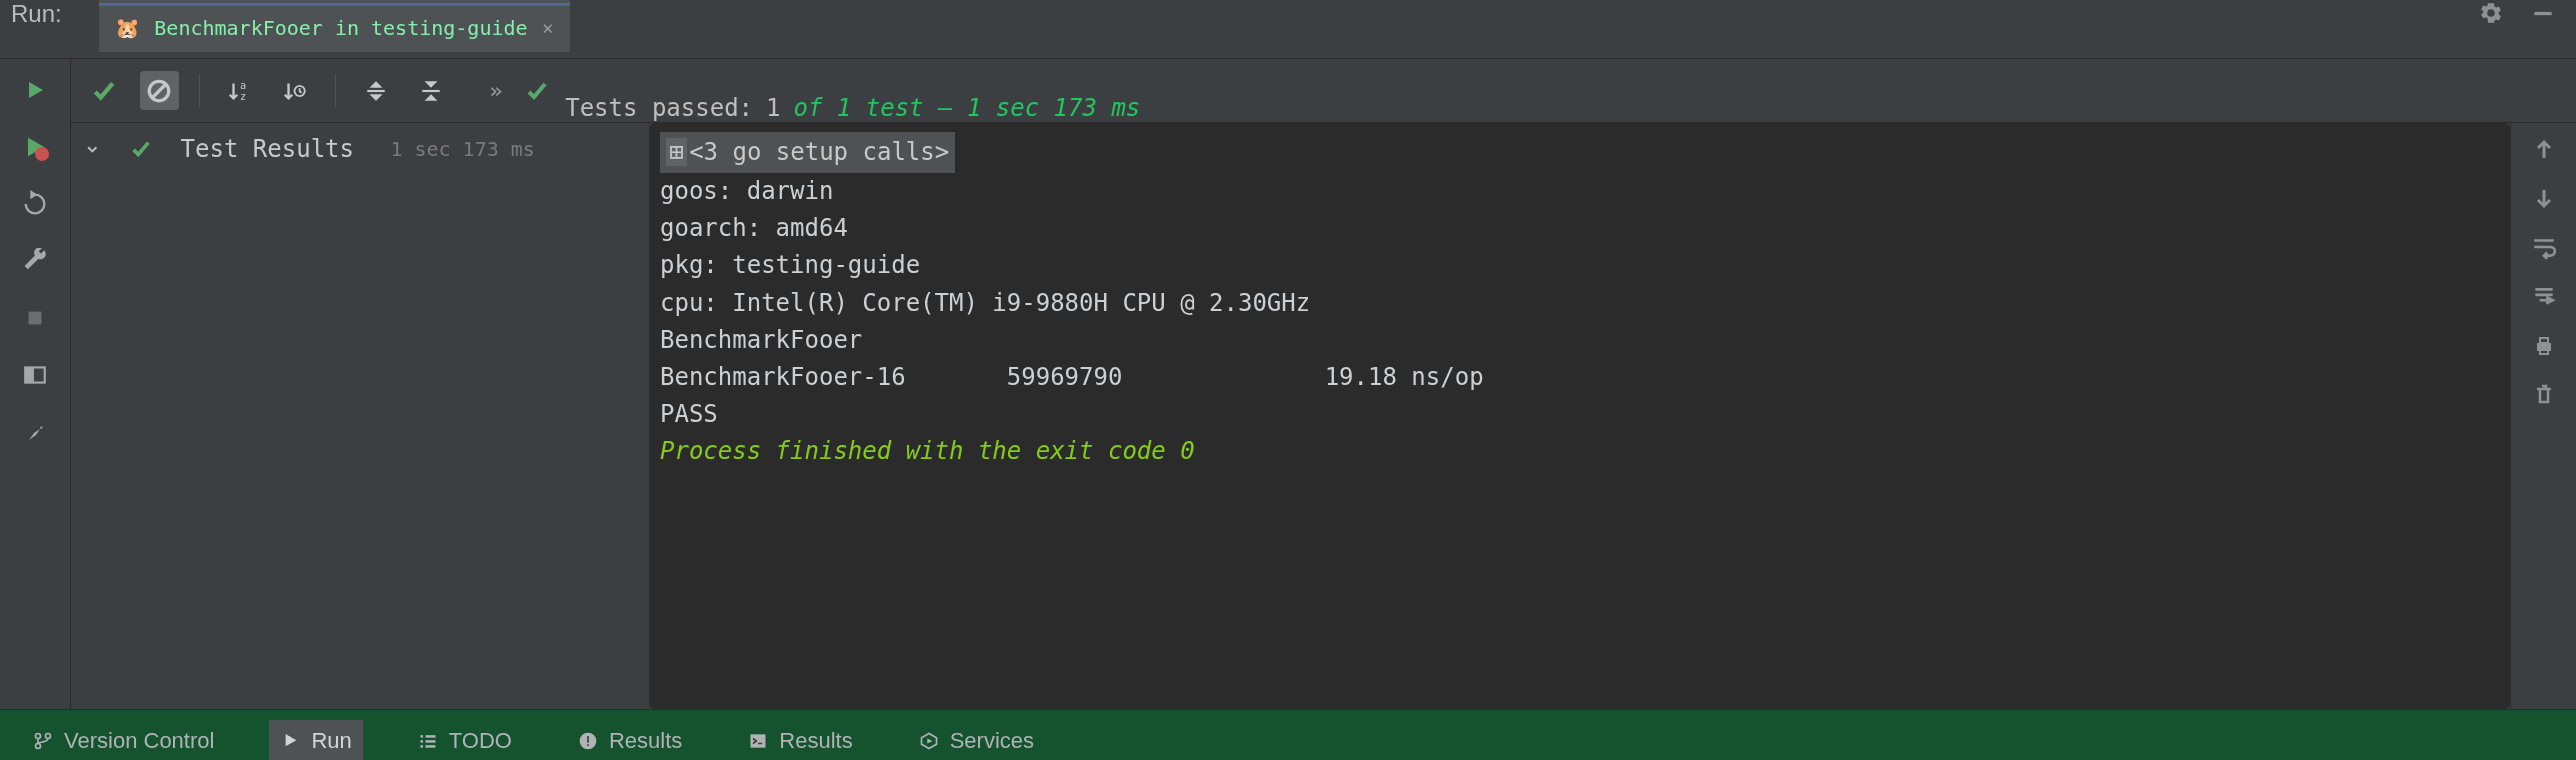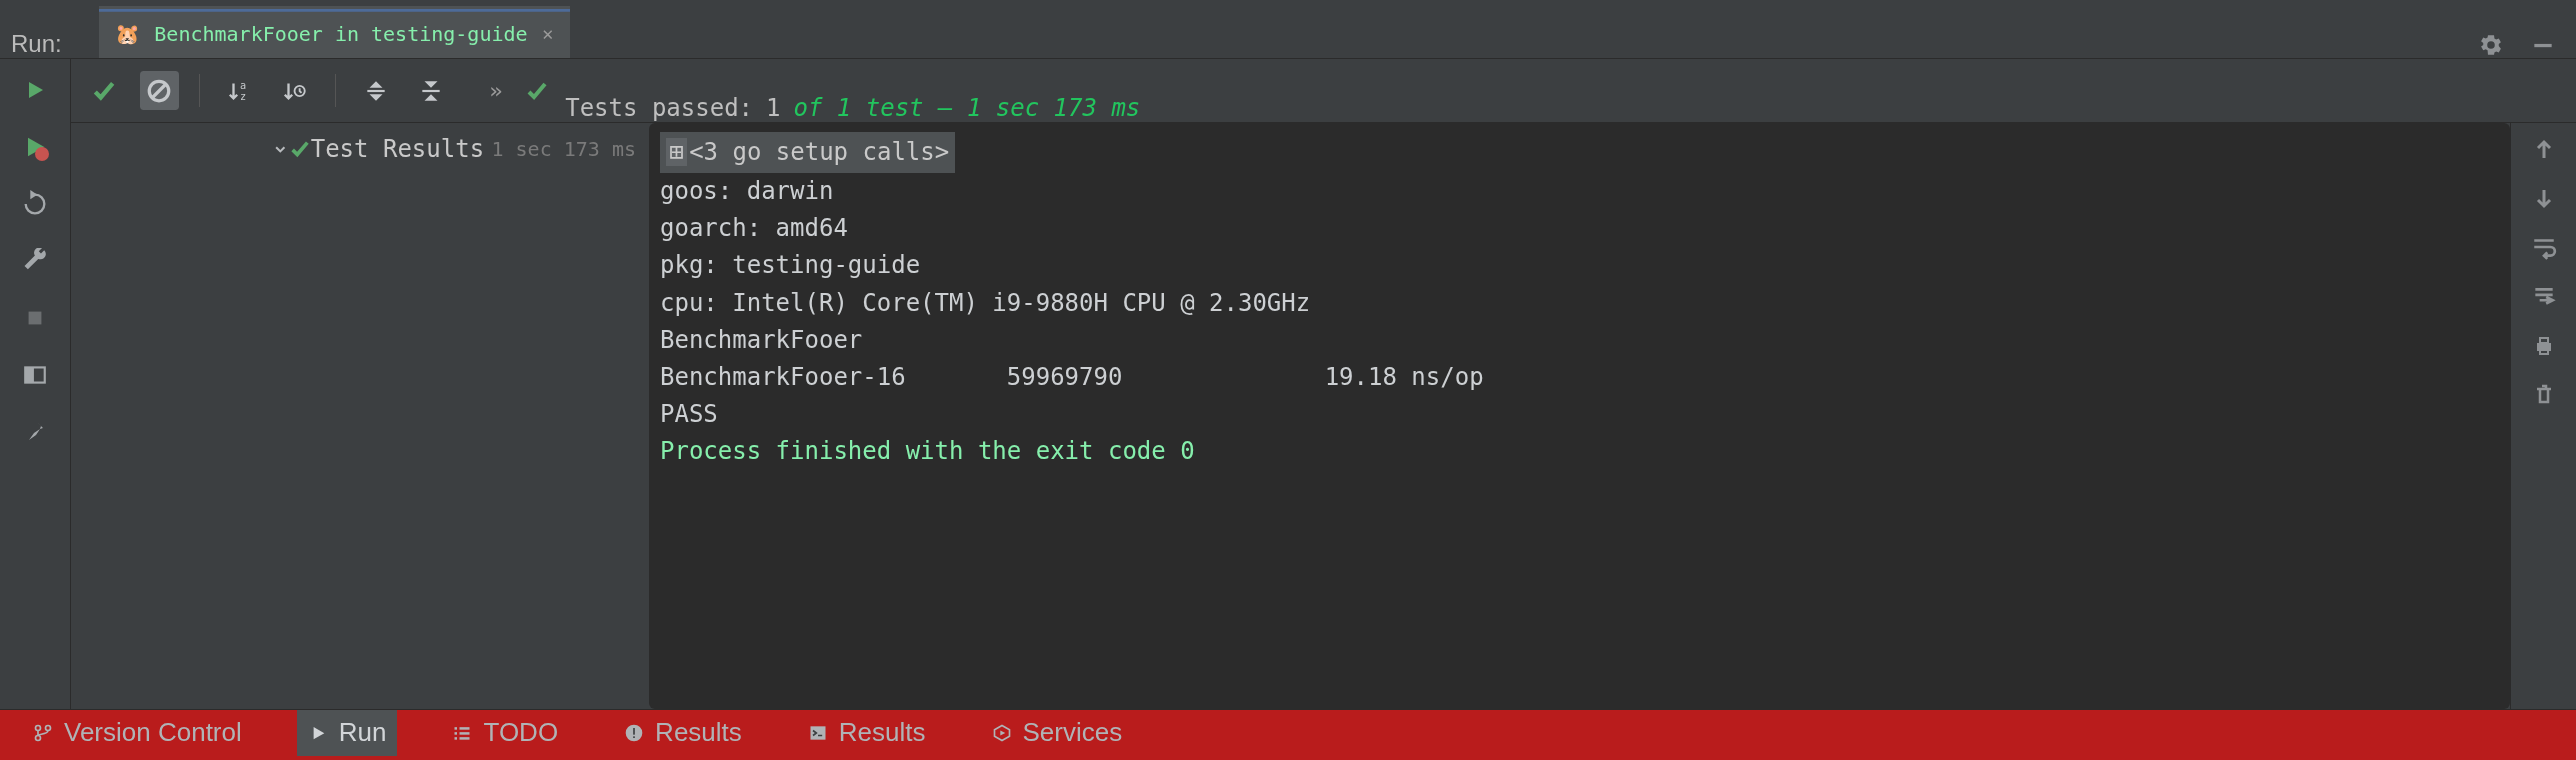--- a/index.html
+++ b/index.html
@@ -1,19 +1,19 @@
 <!DOCTYPE html>
 <html><head>
 <meta charset="utf-8">
 <style>
   * { margin:0; padding:0; box-sizing:border-box; }
   html,body { width:2576px; height:761px; background:#2b2b2b; font-family:"Menlo","Consolas",monospace; font-size:22px; color:#bbbbbb; overflow:hidden; }
   .root { display:flex; flex-direction:column; width:100%; height:100%; background:#3c3f41; }
   
-  .topbar { display:flex; align-items:flex-end; height:59px; background:#3c3f41; padding:0 11px; border-bottom:0.9px solid #2b2b2b; }
+  .topbar { display:flex; align-items:flex-start; height:59px; background:#3c3f41; padding:0 11px; border-bottom:0.9px solid #2b2b2b; }
   .run-label { color:#bbbbbb; margin-right:37px; font-family:"Segoe UI","Helvetica",sans-serif; font-size:24px; }
   .tab { display:flex; align-items:center; height:52px; background:#4e5254; padding:0 16.6px; border-top:3.7px solid #4e5254; box-shadow:0 2.8px 0 #4d6b99 inset; }
   .tab-icon { width:26px; height:26px; margin-right:13px; display:flex; align-items:center; justify-content:center; font-size:20px; }
   .tab-title { color:#86efac; font-family:"Menlo",monospace; font-size:20px; }
   .tab-close { margin-left:14.7px; color:#9a9a9a; font-size:18.4px; cursor:pointer; }
   .topbar-spacer { flex:1; }
   .topbar-right { display:flex; align-items:center; gap:26px; padding-right:9.2px; }
   .topbar-right .ticon { color:#8e9194; cursor:pointer; }
 
   
@@ -31,36 +31,36 @@
   .group-sep { width:0.9px; height:33px; background:#555555; margin:0 3.7px; }
   .chevrons { color:#9a9a9a; font-size:22px; margin-left:22px; margin-right:5.5px; font-family:"Menlo",monospace; }
   .status-text { font-family:"Menlo",monospace; font-size:24px; display:flex; align-items:center; gap:13px;margin-top:35px; }
   .status-label { color:#bfbfbf; }
   .status-count { color:#bfbfbf; }
   .status-dim { color:#22c55e;font-style:italic; }
 
   
   .body-row { flex:1; display:flex; min-height:0; }
   .tree-col { width:578px; background:#3c3f41; }
-  .tree-row { display:flex; align-items:center; height:52px; padding:0 13px; gap:0;justify-content:flex-end; }
+  .tree-row { display:flex; align-items:center; height:52px; padding:0 13px; gap:29px; }
   .tree-chevron { color:#b8bbbe; font-size:20px; cursor:pointer; }
   .tree-label { color:#c9c9c9; font-family:"Menlo",monospace; font-size:24px; }
   .tree-time { color:#7a7a7a; font-family:"Menlo",monospace; font-size:20px; margin-left:7.4px; }
 
   .console-col { flex:1; background:#2b2b2b; padding:9.2px 18.4px 9.2px 11px; overflow:hidden;border-radius:6px; }
   .setup-calls { background:#4e5254; display:inline-block; padding:1.8px 5.5px; color:#c9c9c9; }
   .setup-calls .plus { background:#5f6366; padding:0 3.7px; margin-right:1.8px; color:#c9c9c9; }
   .console-line { font-family:"Menlo",monospace; font-size:24px; line-height:1.55; color:#cdd0d3; white-space:pre; }
-  .console-dim { color:#86efac; }
+  .console-dim { color:#84cc16;font-style:italic; }
 
   .right-rail { width:66px; display:flex; flex-direction:column; align-items:center; gap:24px; padding-top:14.7px; background:#3c3f41; border-left:0.9px solid #2b2b2b; }
   .right-rail .ricon { color:#8e9194; cursor:pointer; }
 
   
-  .bottombar { height:52px; background:#b91c1c; border-top:0.9px solid #2b2b2b; display:flex; align-items:flex-start; padding:0 22px; gap:44px; font-family:"Segoe UI","Helvetica",sans-serif; font-size:26px; color:#b0b3b6; }
+  .bottombar { height:52px; background:#14532d; border-top:0.9px solid #2b2b2b; display:flex; align-items:flex-end; padding:0 22px; gap:44px; font-family:"Segoe UI","Helvetica",sans-serif; font-size:22px; color:#b0b3b6; }
   .bitem { display:flex; align-items:center; gap:11px; cursor:pointer; padding:7.4px 11px; }
   .bitem.active { background:#4e5254; color:#d2d5d8; }
   .bicon { width:20px; height:20px; display:flex; align-items:center; justify-content:center; }
 
   svg { display:block; }
 </style>
 </head>
 <body>
 
 <div class="root">

